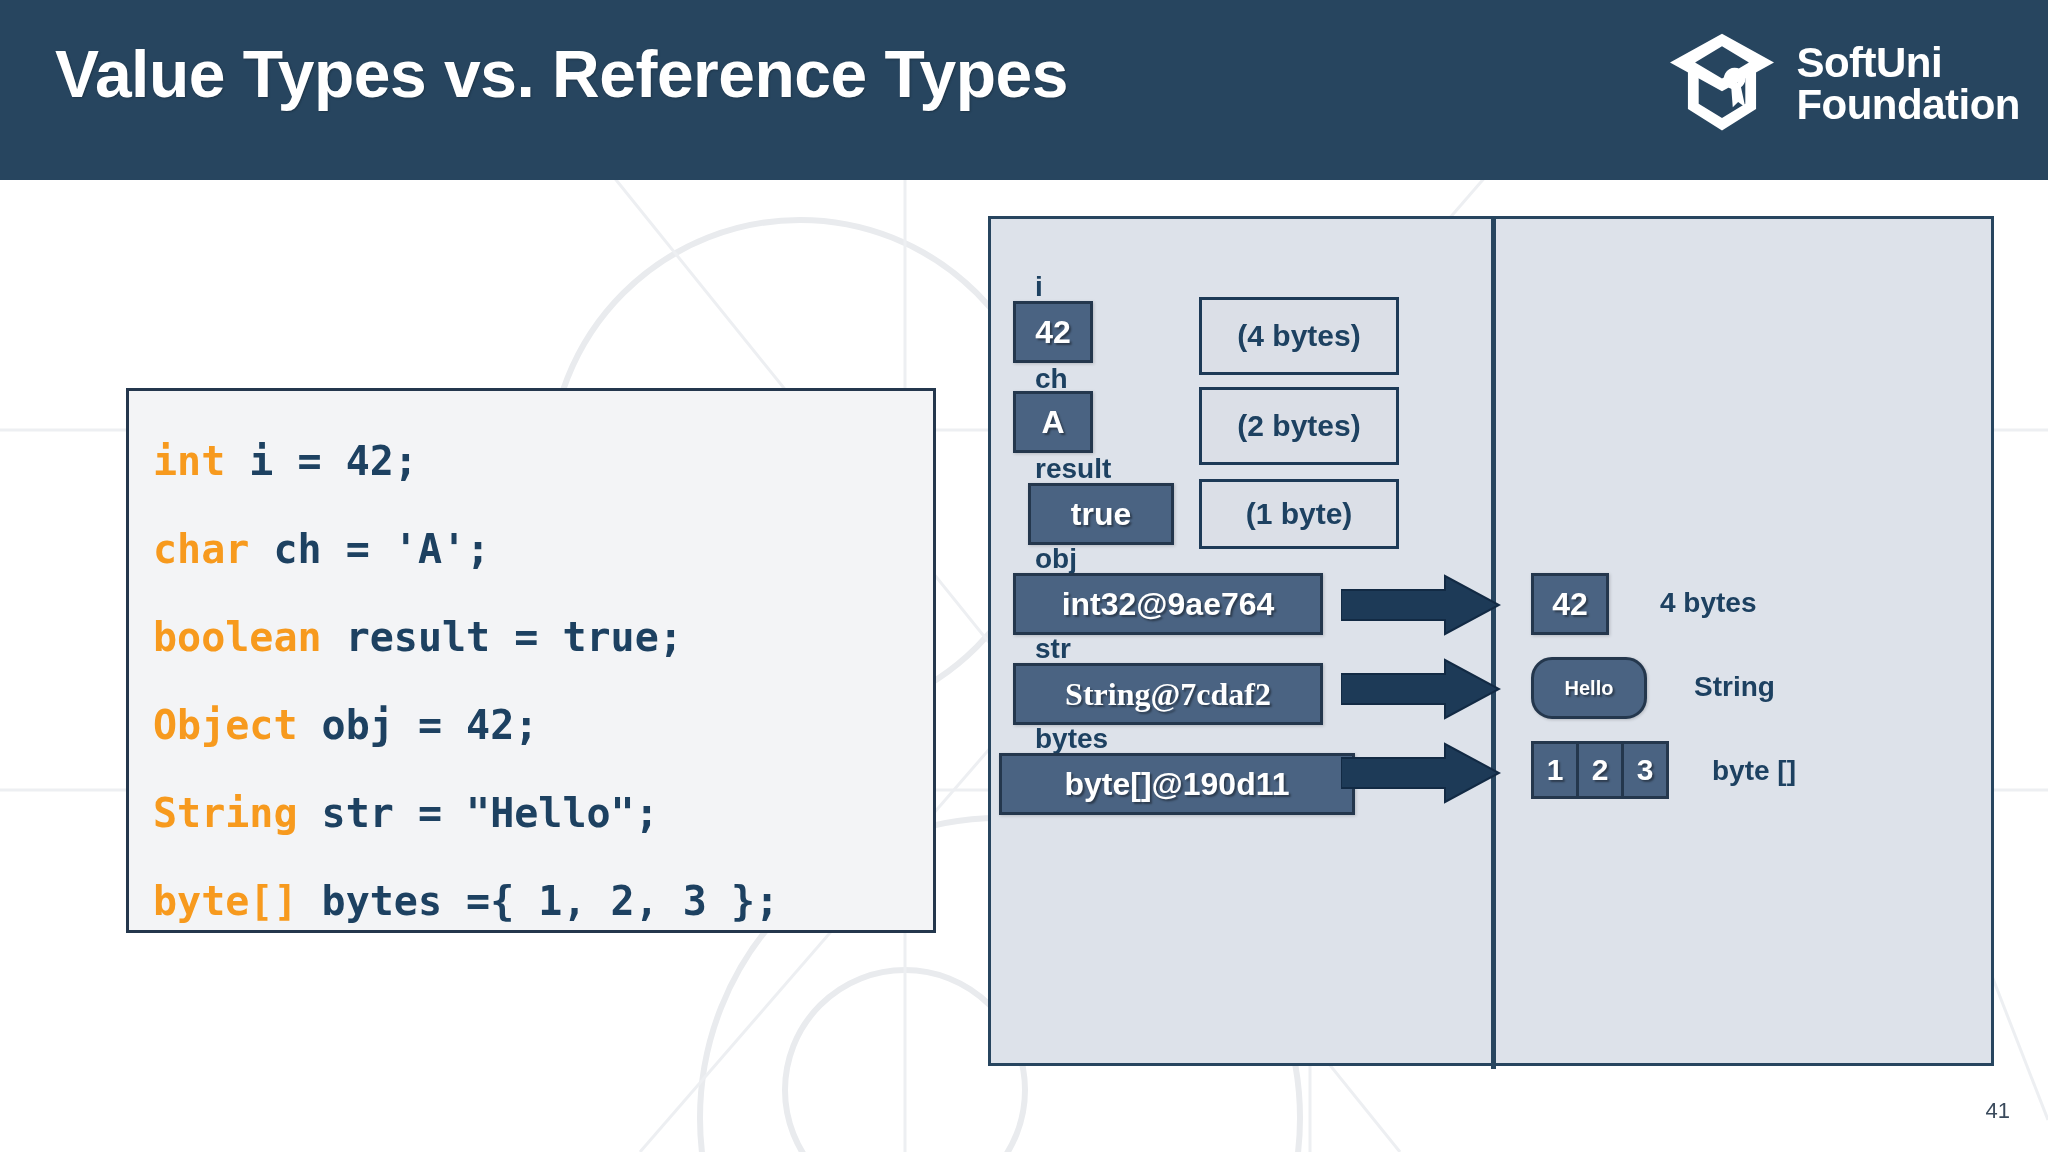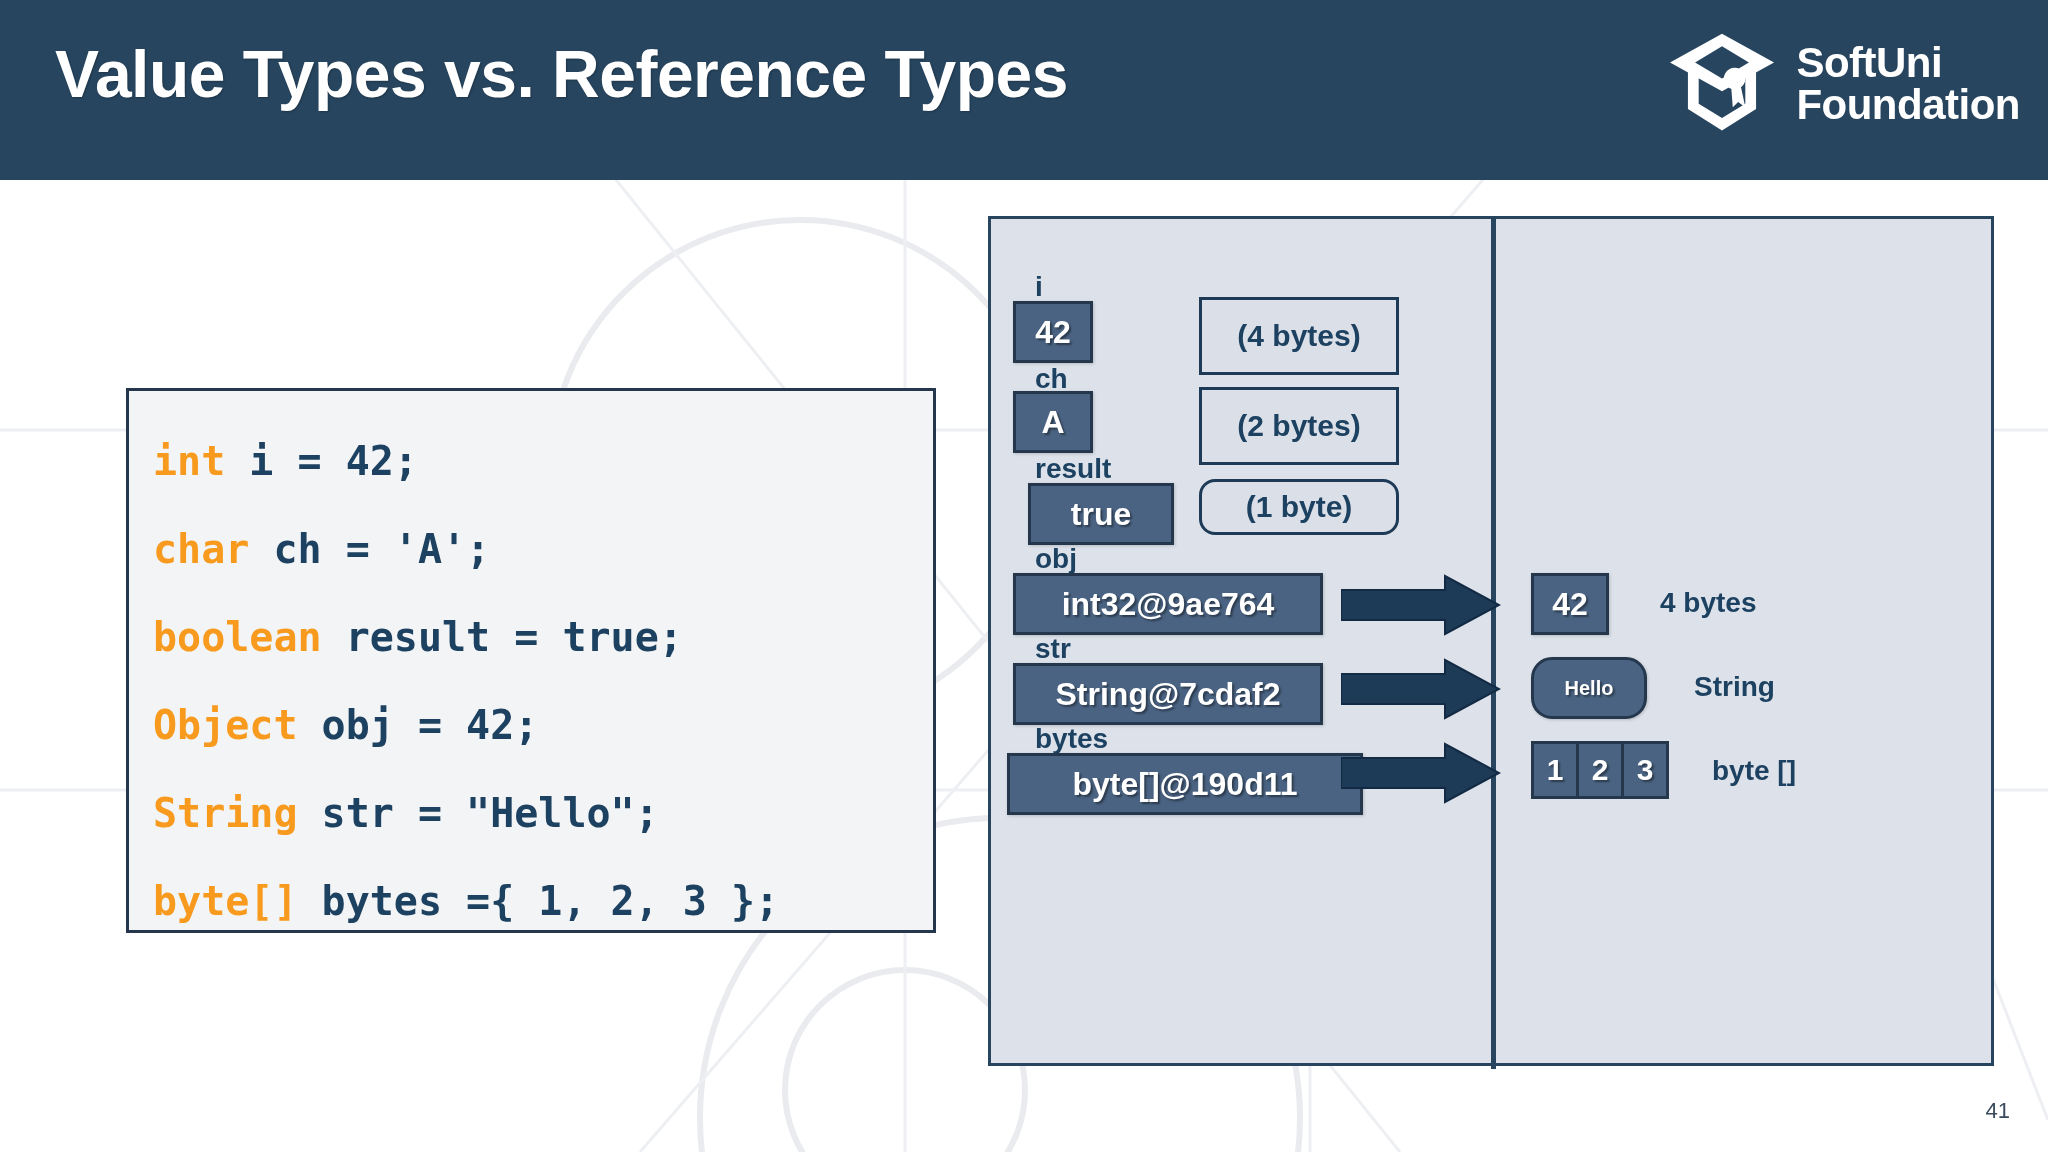--- a/index.html
+++ b/index.html
@@ -171,27 +171,27 @@
 
   <div id="stack-body">
       <div class="var-label" style="left: 44px; top: 52px;">i</div>
       <div class="val-box" style="left: 22px; top: 82px; width: 80px; height: 62px; font-size: 32px;">42</div>
       <div class="size-box" style="left: 208px; top: 78px; width: 200px; height: 78px;">(4 bytes)</div>
       <div class="var-label" style="left: 44px; top: 144px;">ch</div>
       <div class="val-box" style="left: 22px; top: 172px; width: 80px; height: 62px; font-size: 32px;">A</div>
       <div class="size-box" style="left: 208px; top: 168px; width: 200px; height: 78px;">(2 bytes)</div>
       <div class="var-label" style="left: 44px; top: 234px;">result</div>
       <div class="val-box" style="left: 37px; top: 264px; width: 146px; height: 62px; font-size: 32px;">true</div>
-      <div class="size-box" style="left: 208px; top: 260px; width: 200px; height: 56px; border-radius: 16px;">(1 byte)</div>
+      <div class="size-box" style="left: 208px; top: 260px; width: 200px; height: 70px;">(1 byte)</div>
       <div class="var-label" style="left: 44px; top: 324px;">obj</div>
       <div class="val-box" style="left: 22px; top: 354px; width: 310px; height: 62px; font-size: 32px;">int32@9ae764</div>
       <div class="var-label" style="left: 44px; top: 414px;">str</div>
-      <div class="val-box" style="left: 22px; top: 444px; width: 310px; height: 62px; font-size: 32px;">String@7cdaf2</div>
+      <div class="val-box" style="left: 22px; top: 444px; width: 310px; height: 62px; font-size: 32px; font-family: Liberation Serif, serif;">String@7cdaf2</div>
       <div class="var-label" style="left: 44px; top: 504px;">bytes</div>
-      <div class="val-box" style="left: 16px; top: 534px; width: 356px; height: 62px; font-size: 32px;">byte[]@190d11</div>
+      <div class="val-box" style="left: 8px; top: 534px; width: 356px; height: 62px; font-size: 32px;">byte[]@190d11</div>
     </div>
   <div id="heap-body">
       <svg class="arrow" width="160" height="62" viewBox="0 0 160 62" style="left: 350px; top: 355px;">
         <path d="M0 16 L104 16 L104 2 L158 31 L104 60 L104 46 L0 46 Z" fill="#1d3a57" stroke="#122a44" stroke-width="2"></path>
       </svg>
       <div class="heap-box" style="left: 540px; top: 354px; width: 78px; height: 62px; font-size: 32px;">42</div>
       <div class="heap-note" style="left: 648px; top: 368px;">4 bytes</div>
       <svg class="arrow" width="160" height="62" viewBox="0 0 160 62" style="left: 350px; top: 439px;">
         <path d="M0 16 L104 16 L104 2 L158 31 L104 60 L104 46 L0 46 Z" fill="#1d3a57" stroke="#122a44" stroke-width="2"></path>
       </svg>

